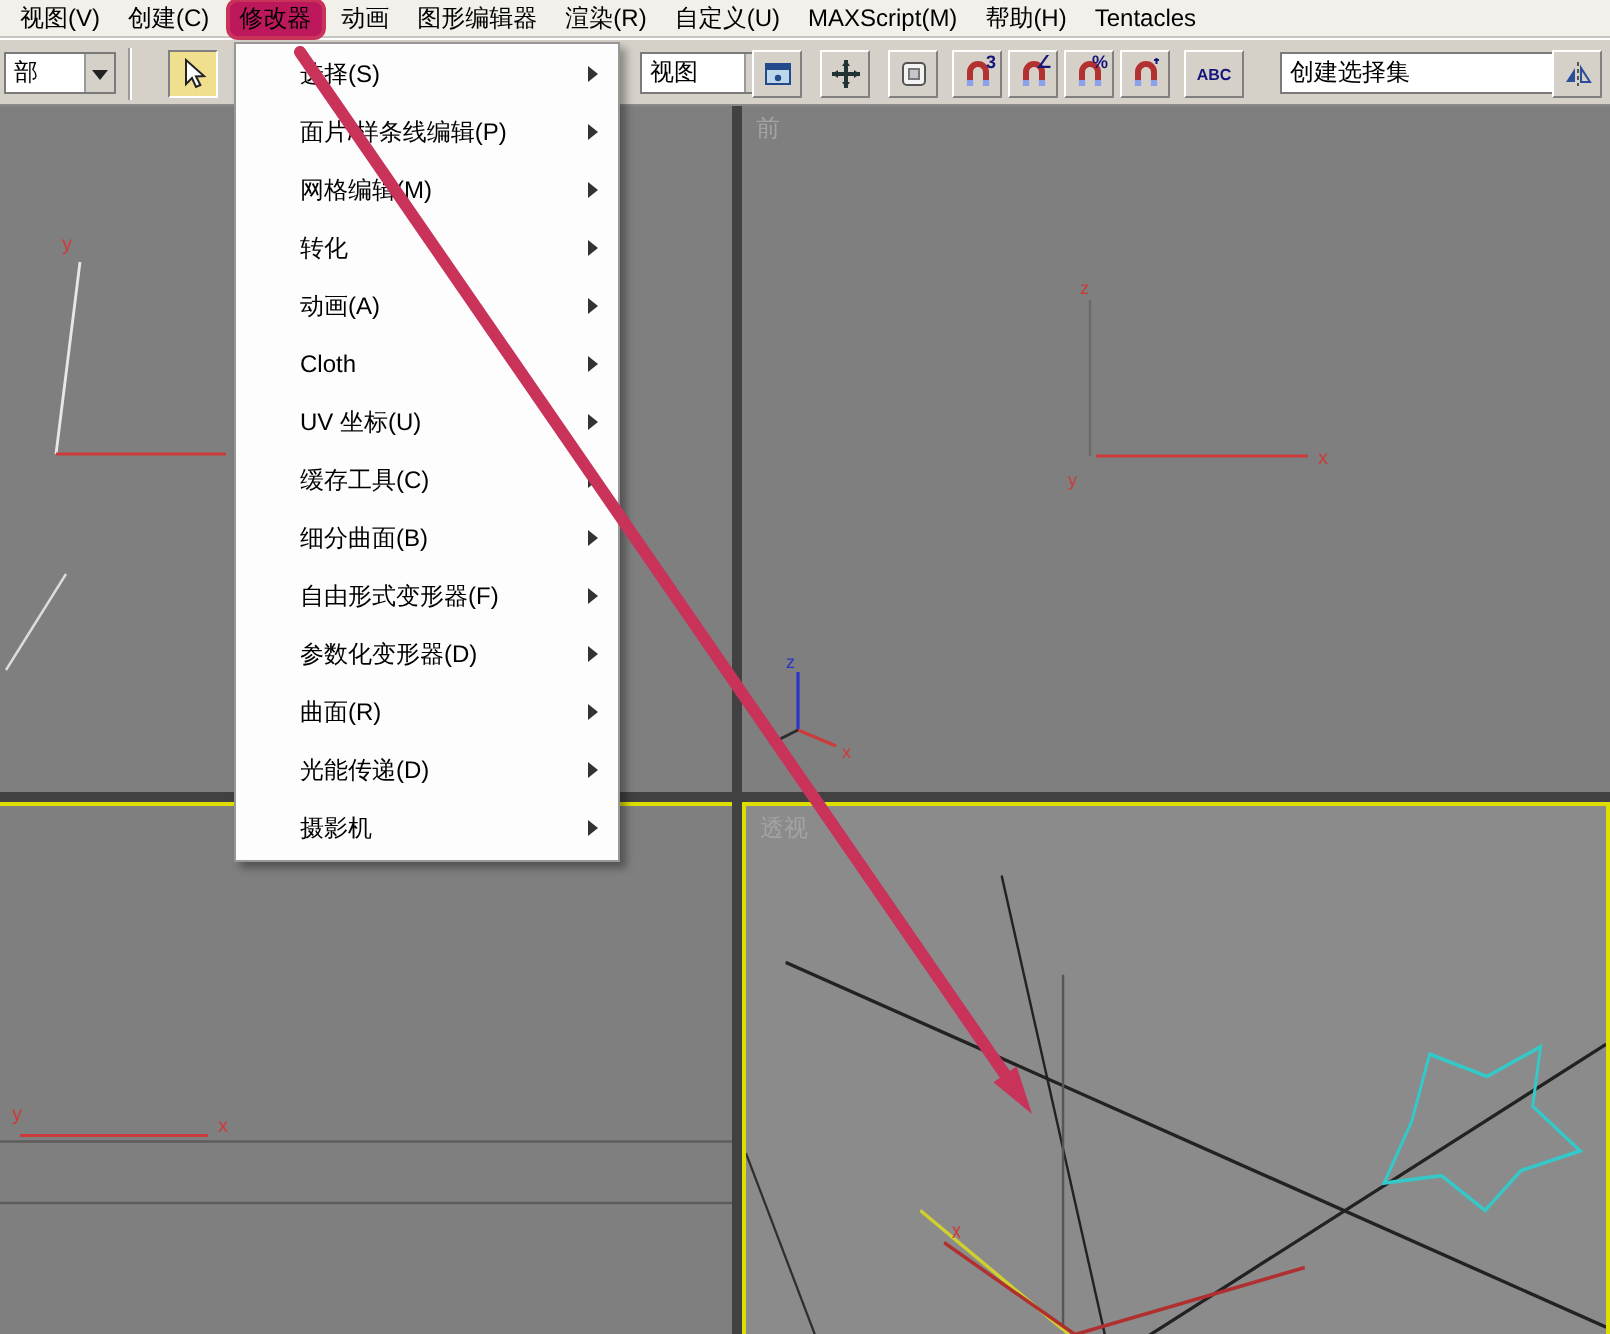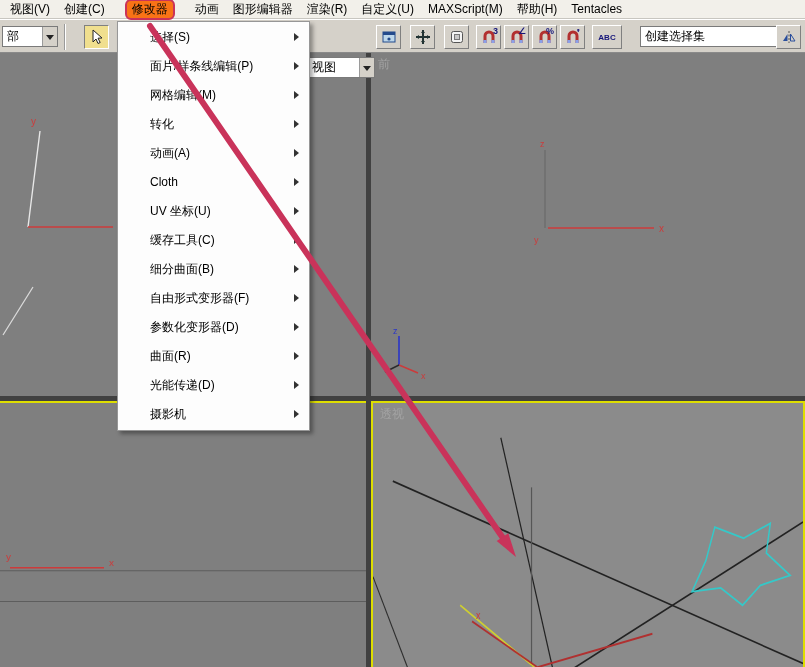--- a/index.html
+++ b/index.html
@@ -13,22 +13,22 @@
   
   .menubar {
     position: absolute; top: 0; left: 0; right: 0; height: 19px;
     background: #f2f0ea; border-bottom: 1px solid #c8c6c0;
     display: flex; align-items: center; padding-left: 3px;
     font-size: 12px; color: #000; z-index: 20;
   }
   .menu-item { padding: 1px 7px; white-space: nowrap; cursor: default; }
   .menu-item.highlighted {
     border: 2px solid #c9335a; border-radius: 6px;
-    padding: 0 5px; margin: -2px 13px;
-    background: #f97316;
+    padding: 0 5px; margin: -2px 1px;
+    background: #be185d;
   }
 
   
   .toolbar {
     position: absolute; top: 19px; left: 0; right: 0; height: 34px;
     background: #d5d1c9;
     border-top: 1px solid #fff; border-bottom: 1px solid #8a8a8a;
     z-index: 10;
   }
   .combo {
@@ -127,21 +127,21 @@
   </div>
 
   <div class="tb-sep" style="left:64px;"></div>
 
   <div class="tb-btn active" style="left:84px;">
     <svg width="16" height="16">
       <path d="M4,1 L4,13 L7,10 L9,14.5 L11.2,13.5 L9,9.2 L13,9 Z" fill="#fff" stroke="#222" stroke-width="1"></path>
     </svg>
   </div>
 
-  <div class="combo" style="left:307px; width:68px;margin-top:31px;">
+  <div class="combo" style="left:320px; width:68px;">
     <span>视图</span>
     <span class="combo-arrow"></span>
   </div>
 
   <div class="tb-btn" style="left:376px;">
     <svg width="16" height="16">
       <rect x="2" y="3" width="12" height="10" fill="#bcd6ea" stroke="#234a8c"></rect>
       <rect x="2" y="3" width="12" height="3" fill="#234a8c"></rect>
       <circle cx="8" cy="10" r="1.6" fill="#234a8c"></circle>
     </svg>

